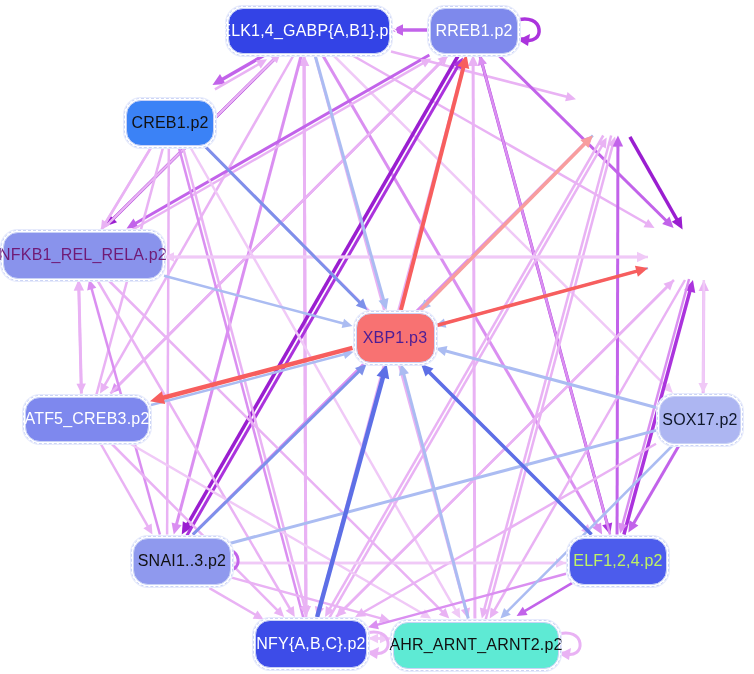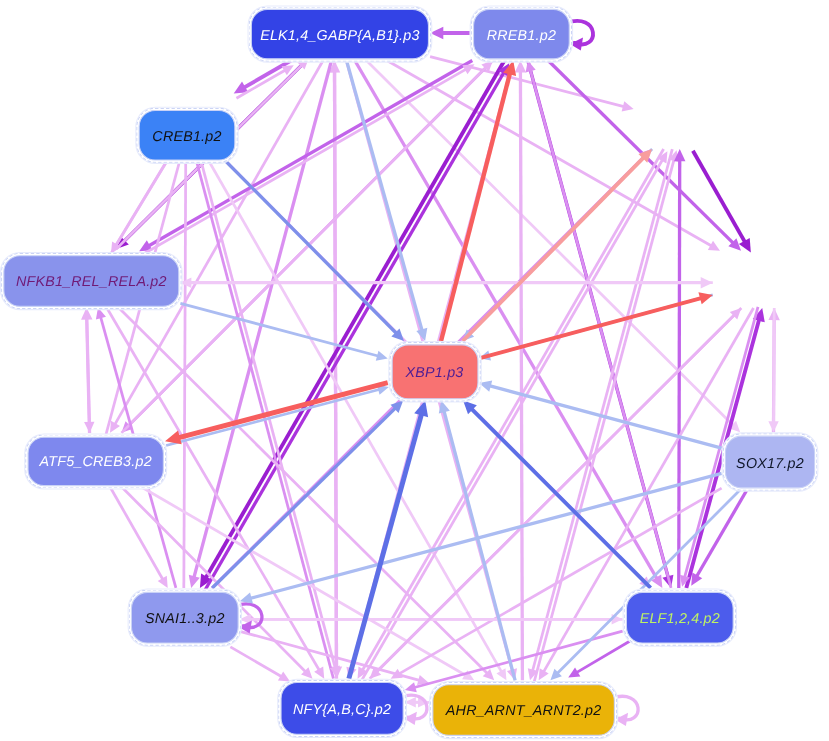--- a/index.html
+++ b/index.html
@@ -8,30 +8,29 @@
     width:754px;height:674px;
     background:#fff;
     font-family:"Liberation Sans", sans-serif;
     overflow:hidden;
   }
   #edgelayer{position:absolute;left:0;top:0;}
   .node{
     position:absolute;
     display:flex;align-items:center;justify-content:center;
     border-radius:15px;
-    font-size:13px;
+    font-size:16px;
     letter-spacing:.2px;
     border:1px solid #c9d2f6;
     box-shadow:0 0 0 2px #ffffff,0 0 0 3px #e7ebfc;
     outline:1px dashed #ccd5f6;
     outline-offset:1px;
     cursor:pointer;
     white-space:nowrap;
     z-index:2;
-    font-style:italic;
   }
 </style>
 </head>
 <body>
 
 <div id="stage">
   <svg id="edgelayer" width="754" height="674" viewBox="0 0 754 674">
       <line x1="264.5625" y1="55" x2="218.1577473830461" y2="81.70777129033318" stroke="#c263ea" stroke-width="3.5" stroke-linecap="butt"></line>
       <polygon points="212.4375,85 220.019602482869,74.11725117724059 225.656297091844,83.91100806033465" fill="#c263ea"></polygon>
       <line x1="214.9316126588385" y1="89.33352074473189" x2="262.28973983963346" y2="62.07704466945423" stroke="#e9b2f4" stroke-width="2.5" stroke-linecap="butt"></line>
@@ -210,17 +209,17 @@
       <polygon points="592.8370044052864,135.5 588.4299922560211,148.0100257360338 580.386712976018,140.0730453011409" fill="#f89d9d"></polygon>
     </svg>
 
 <div class="node" style="left: 228px; top: 8px; width: 160px; height: 44px; background: rgb(51, 67, 230); color: rgb(255, 255, 255);">ELK1,4_GABP{A,B1}.p3</div>
     <div class="node" style="left: 430px; top: 8px; width: 86px; height: 44px; background: rgb(126, 137, 236); color: rgb(255, 255, 255);">RREB1.p2</div>
     <div class="node" style="left: 126px; top: 100px; width: 86px; height: 44px; background: #3b82f6; color: rgb(17, 17, 17);">CREB1.p2</div>
     <div class="node" style="left: 3px; top: 231.5px; width: 158px; height: 45px; background: rgb(137, 147, 236); color: #701a75;">NFKB1_REL_RELA.p2</div>
     <div class="node" style="left: 355.5px; top: 313px; width: 77px; height: 48px; background: rgb(248, 114, 114); color: #4c1d95;">XBP1.p3</div>
     <div class="node" style="left: 25px; top: 396.5px; width: 122px; height: 43px; background: rgb(126, 136, 238); color: rgb(255, 255, 255);">ATF5_CREB3.p2</div>
     <div class="node" style="left: 659px; top: 396px; width: 80px; height: 46px; background: rgb(173, 182, 242); color: #0f172a;">SOX17.p2</div>
-    <div class="node" style="left: 119px; top: 537.5px; width: 96px; height: 45px; background: rgb(143, 153, 238); color: rgb(17, 17, 17);">SNAI1..3.p2</div>
+    <div class="node" style="left: 133px; top: 537.5px; width: 96px; height: 45px; background: rgb(143, 153, 238); color: rgb(17, 17, 17);">SNAI1..3.p2</div>
     <div class="node" style="left: 569px; top: 537.5px; width: 96px; height: 45px; background: rgb(76, 92, 236); color: #bef264;">ELF1,2,4.p2</div>
     <div class="node" style="left: 255px; top: 620px; width: 110px; height: 46px; background: rgb(61, 76, 232); color: rgb(255, 255, 255);">NFY{A,B,C}.p2</div>
-    <div class="node" style="left: 393px; top: 621.5px; width: 164px; height: 45px; background: #eab308; color: rgb(17, 17, 17);">AHR_ARNT_ARNT2.p2</div>
+    <div class="node" style="left: 393px; top: 621.5px; width: 164px; height: 45px; background: #5eead4; color: rgb(17, 17, 17);">AHR_ARNT_ARNT2.p2</div>
   </div>
 
 </body></html>

